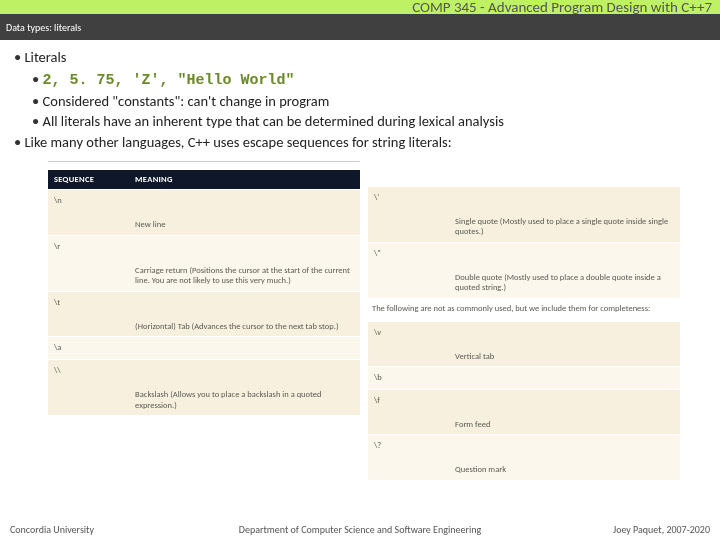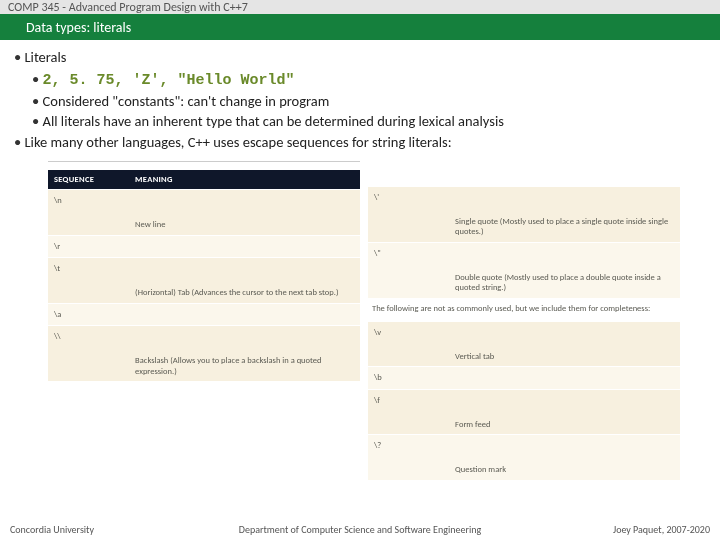--- a/index.html
+++ b/index.html
@@ -3,28 +3,28 @@
 <meta charset="utf-8">
 <style>
   * { margin: 0; padding: 0; box-sizing: border-box; }
   body {
     width: 720px; height: 540px;
     font-family: "Segoe UI", Calibri, Arial, sans-serif;
     background: #fff; position: relative; overflow: hidden;
     font-weight: 300;
   }
   .header-bar {
-    height: 14px; background: #e5e5e5;
-    display: flex; justify-content: flex-start;
-    padding: 0 8px; font-size: 12px; color: #555;
+    height: 14px; background: #bef264;
+    display: flex; justify-content: flex-end;
+    padding: 0 8px; font-size: 15px; color: #555;
     line-height: 14px;
   }
   .title-band {
-    height: 26px; background: #15803d; color: #fff;
-    padding-left: 26px; font-size: 14px;
+    height: 26px; background: #404040; color: #fff;
+    padding-left: 6px; font-size: 10px;
     display: flex; align-items: center; font-weight: 300;
   }
   .content {
     padding: 8px 30px 0 12px;
     font-size: 14.5px; color: #222; line-height: 1.35;
   }
   .b1 { margin-left: 2px; margin-bottom: 2px; }
   .b2 { margin-left: 20px; margin-bottom: 1px; }
   .b1::before, .b2::before {
     content: "• "; color: #333;
@@ -84,20 +84,21 @@
         <div class="c1">SEQUENCE</div>
         <div class="c2">MEANING</div>
       </div>
       <div id="left-rows">
           <div class="trow band-a">
             <div class="c1">\n</div>
             <div class="c2">New line</div>
           </div>
           <div class="trow band-b">
             <div class="c1">\r</div>
+            <div class="c2">Carriage return (Positions the cursor at the start of the current line. You are not likely to use this very much.)</div>
           </div>
           <div class="trow band-a">
             <div class="c1">\t</div>
             <div class="c2">(Horizontal) Tab (Advances the cursor to the next tab stop.)</div>
           </div>
           <div class="trow band-b">
             <div class="c1">\a</div>
           </div>
           <div class="trow band-a">
             <div class="c1">\\</div>

